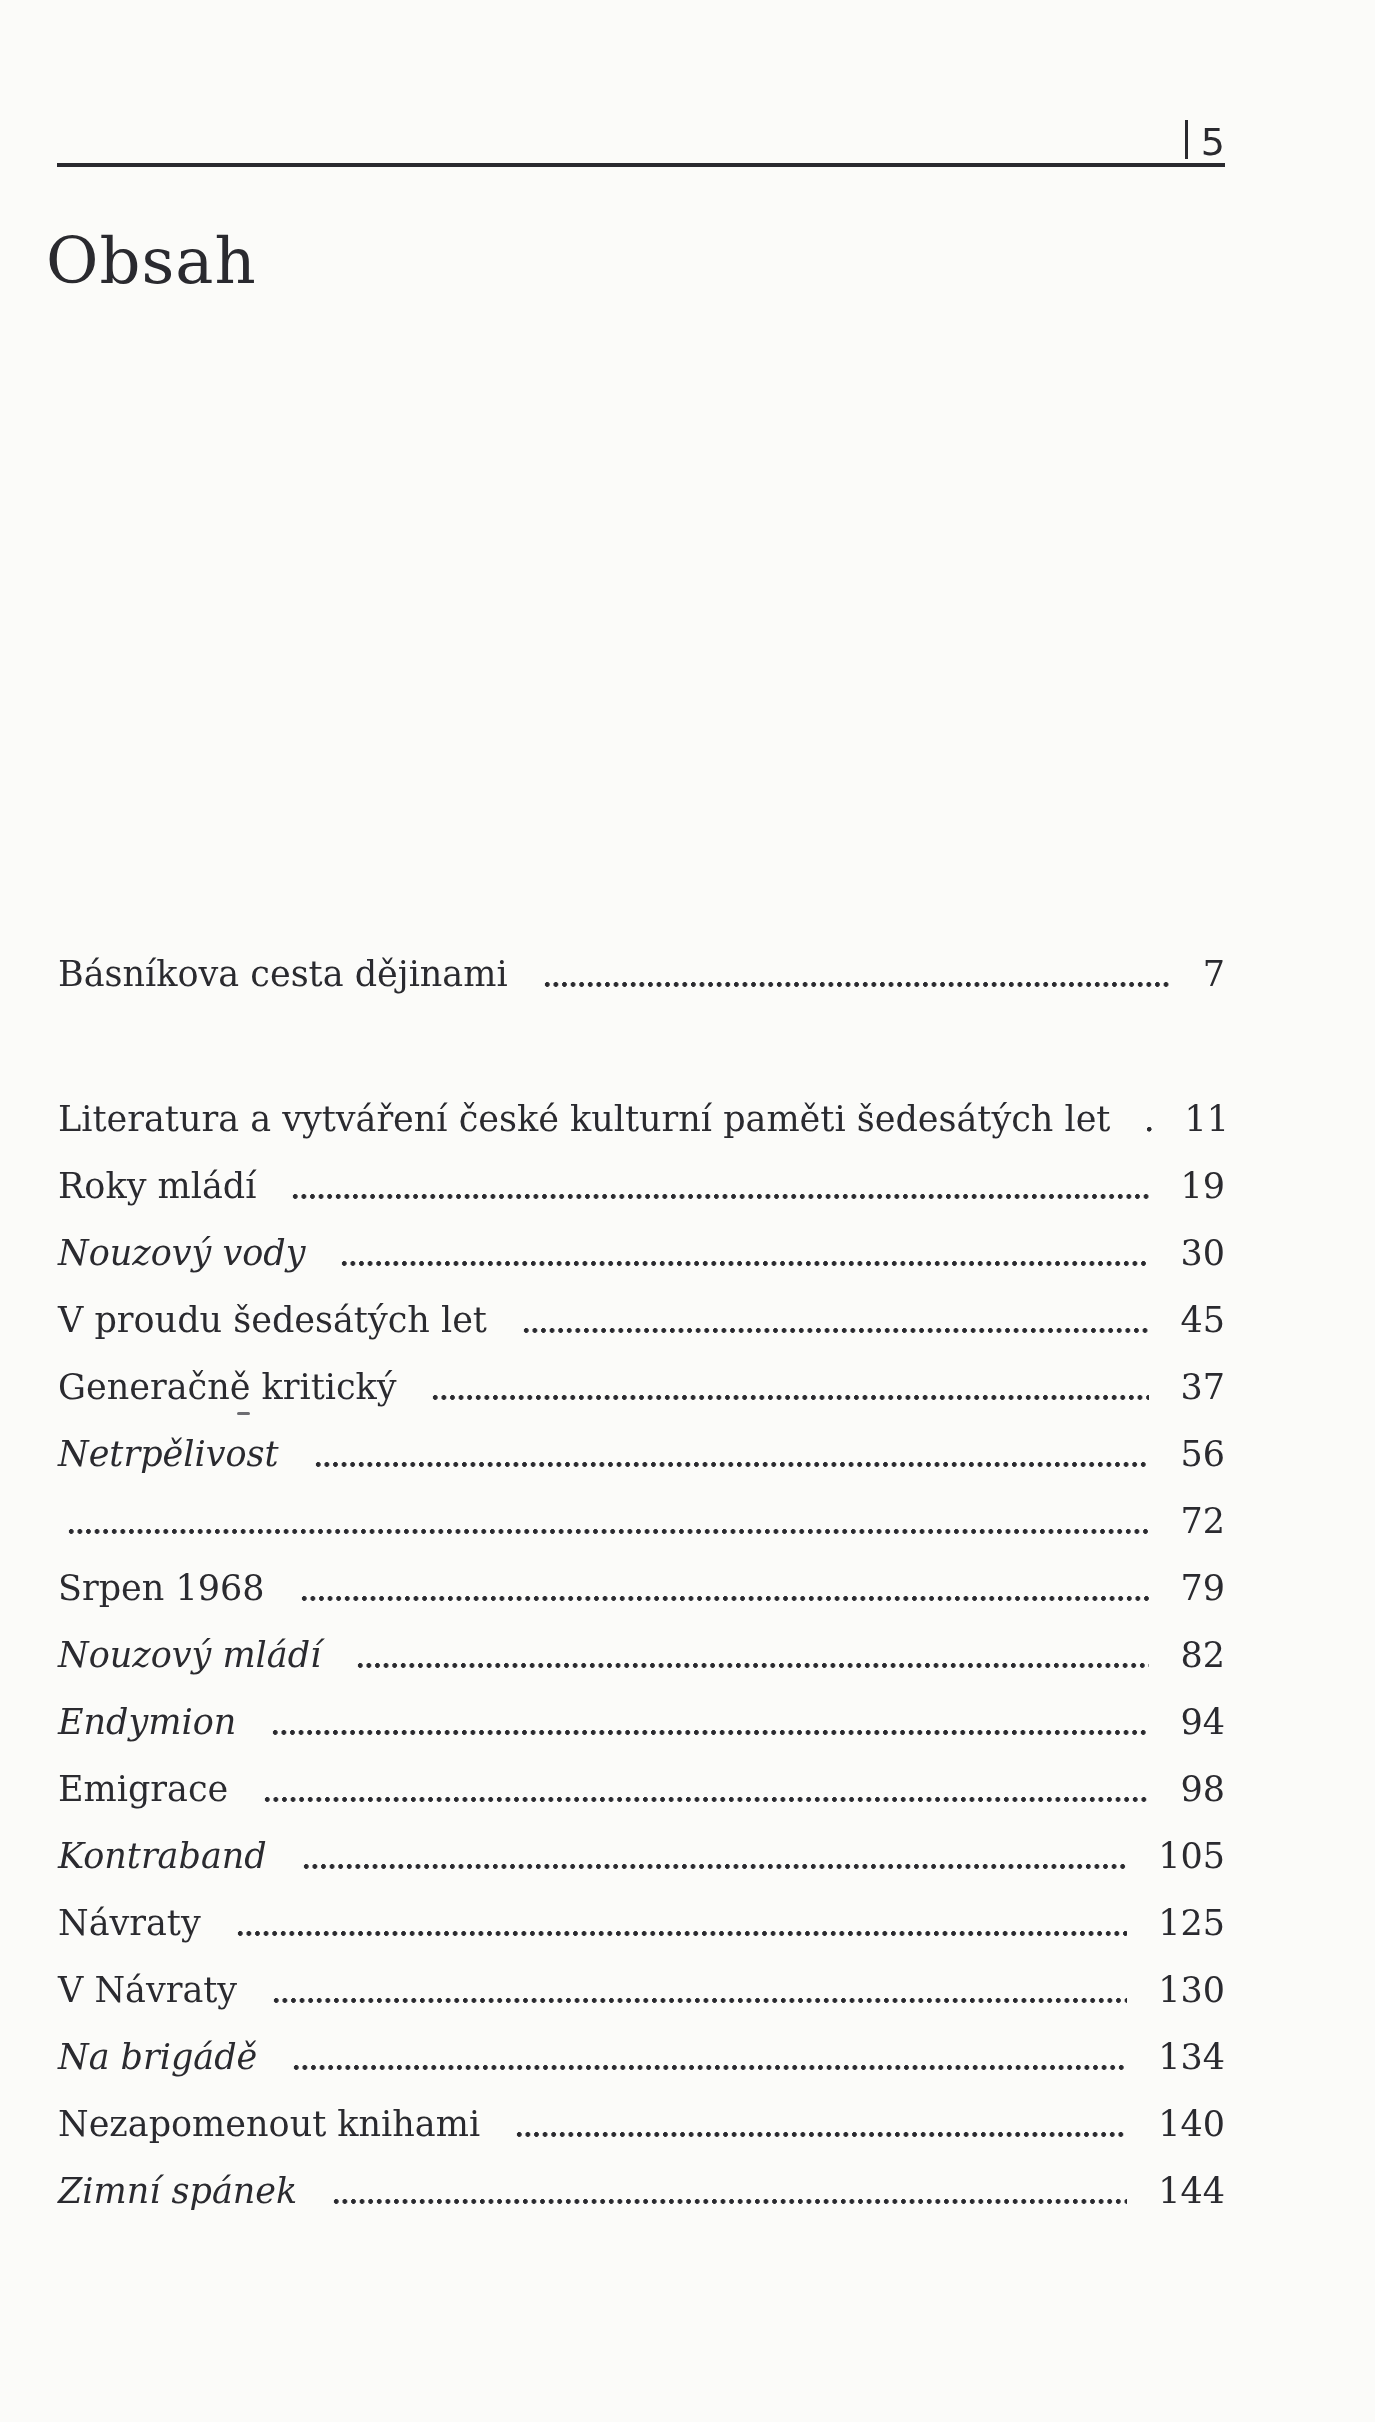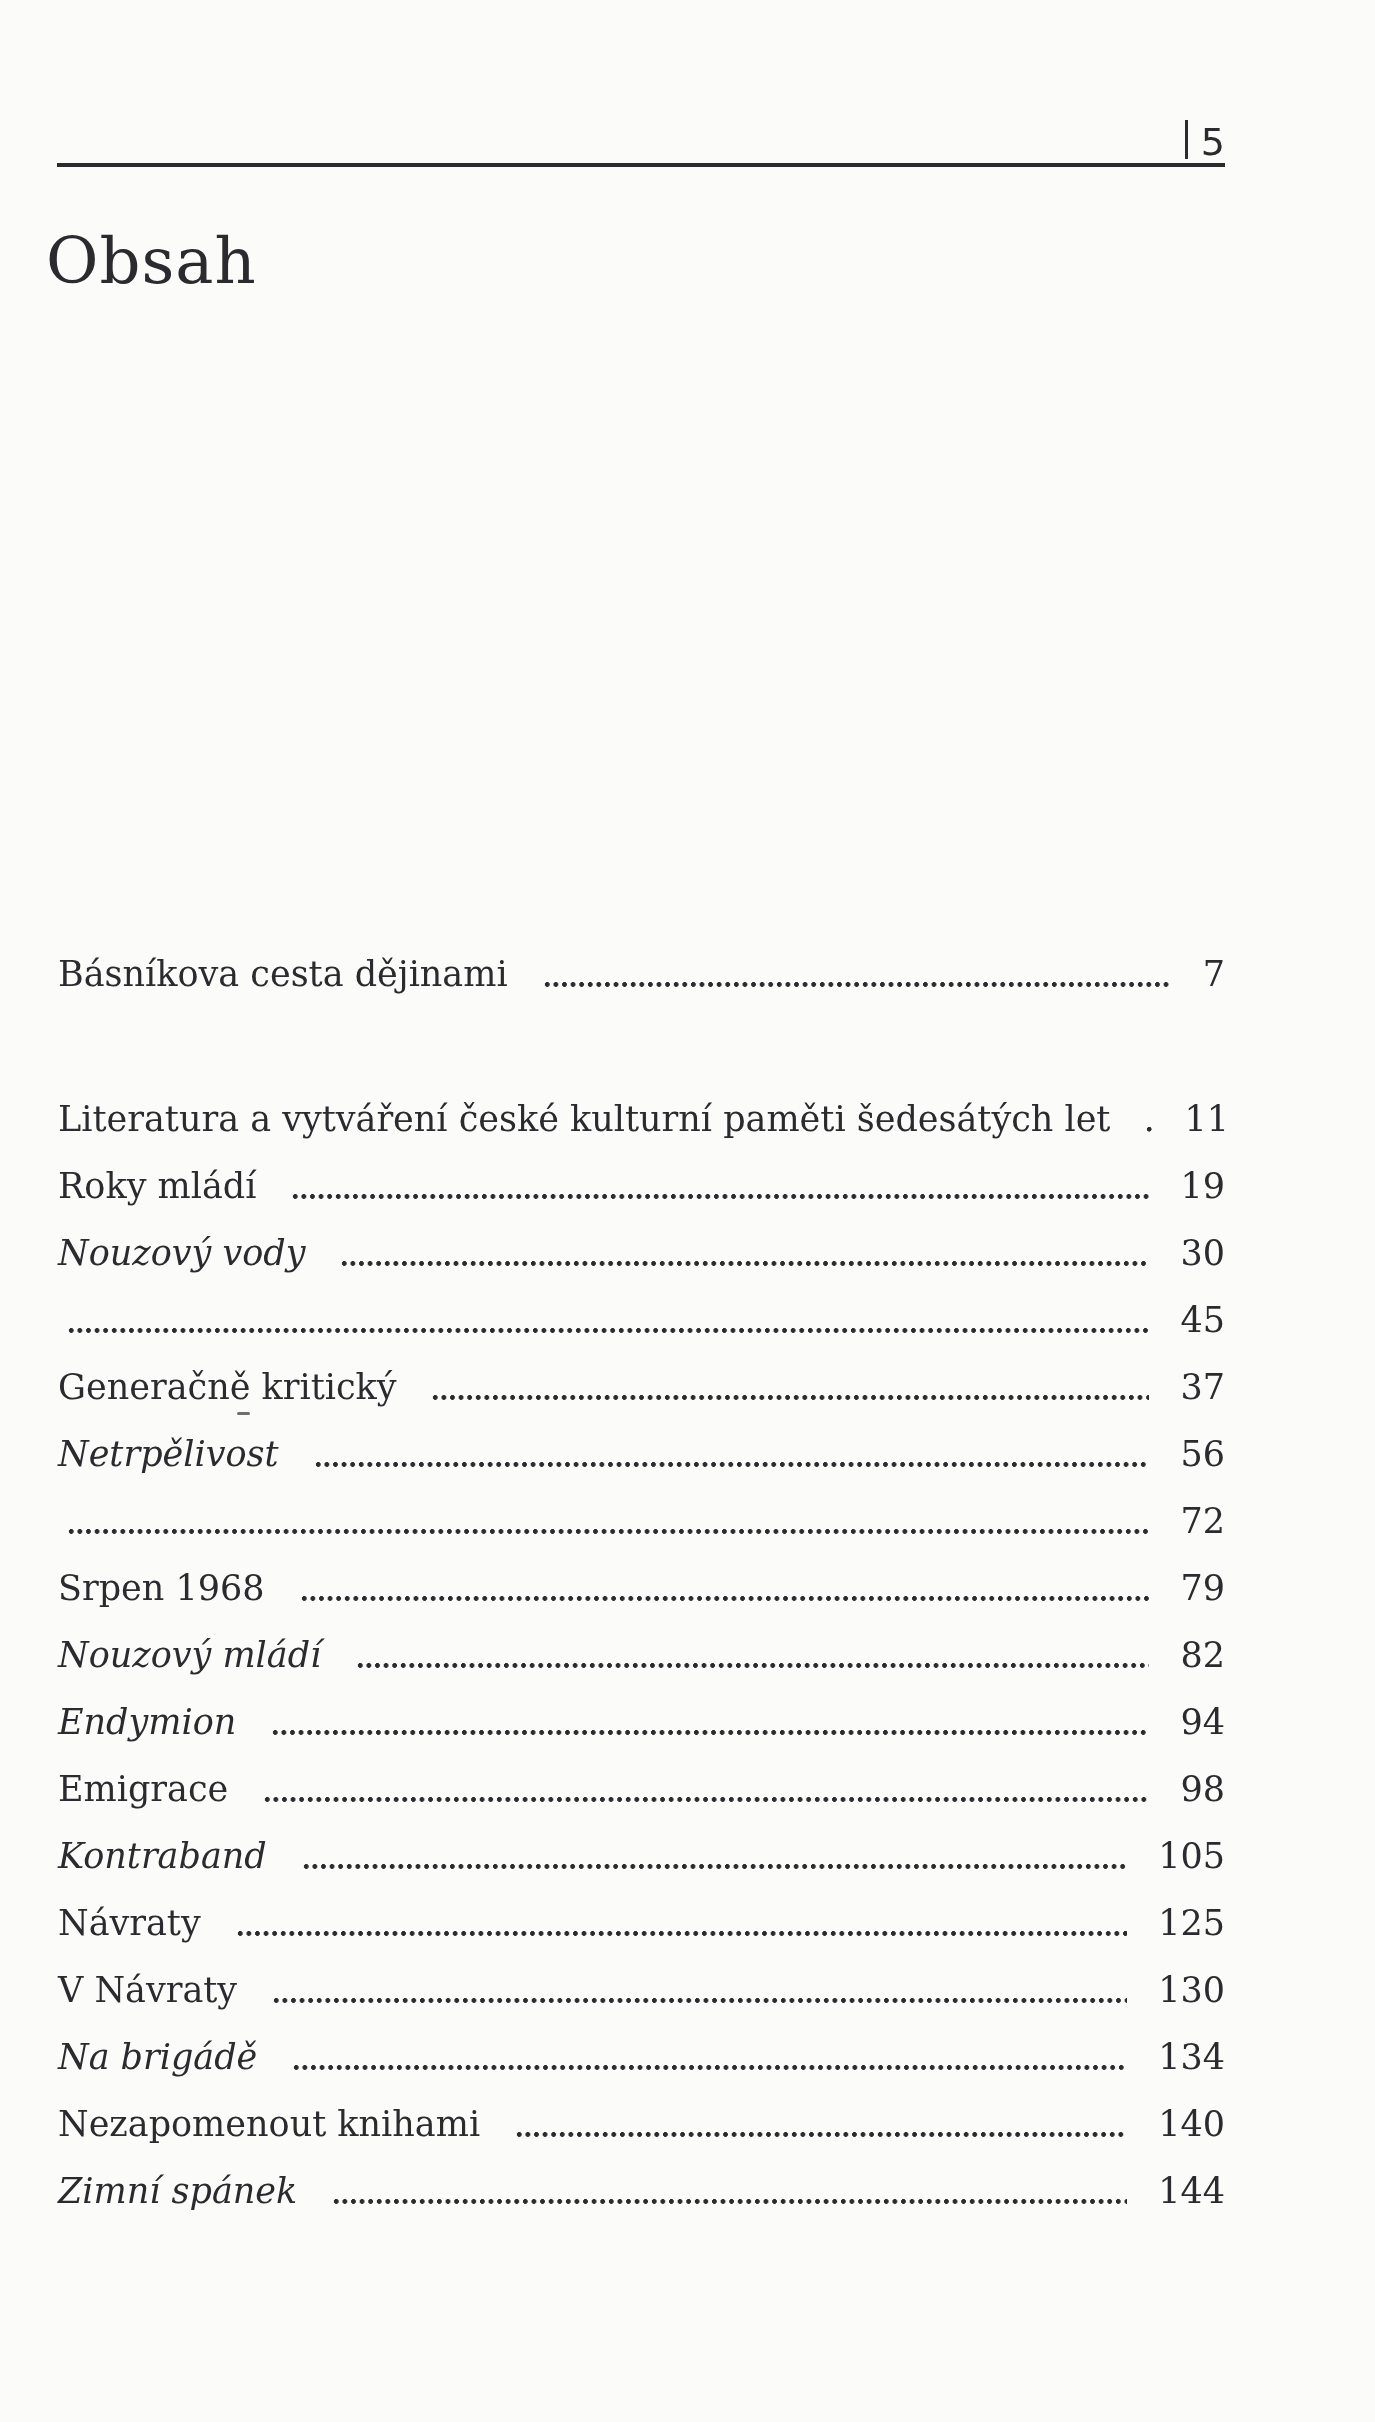--- a/index.html
+++ b/index.html
@@ -133,20 +133,21 @@
     <span class="toc-label">Roky mládí</span>
     <span class="toc-leader"></span>
     <span class="toc-page">19</span>
   </div>
     <div class="toc-row italic">
     <span class="toc-label">Nouzový vody</span>
     <span class="toc-leader"></span>
     <span class="toc-page">30</span>
   </div>
     <div class="toc-row">
+    <span class="toc-label">V proudu šedesátých let</span>
     <span class="toc-leader"></span>
     <span class="toc-page">45</span>
   </div>
     <div class="toc-row">
     <span class="toc-label">Generačně kritický</span>
     <span class="toc-leader"></span>
     <span class="toc-page">37</span>
   </div>
     <div class="toc-row italic">
     <span class="toc-label">Netrpělivost</span>

